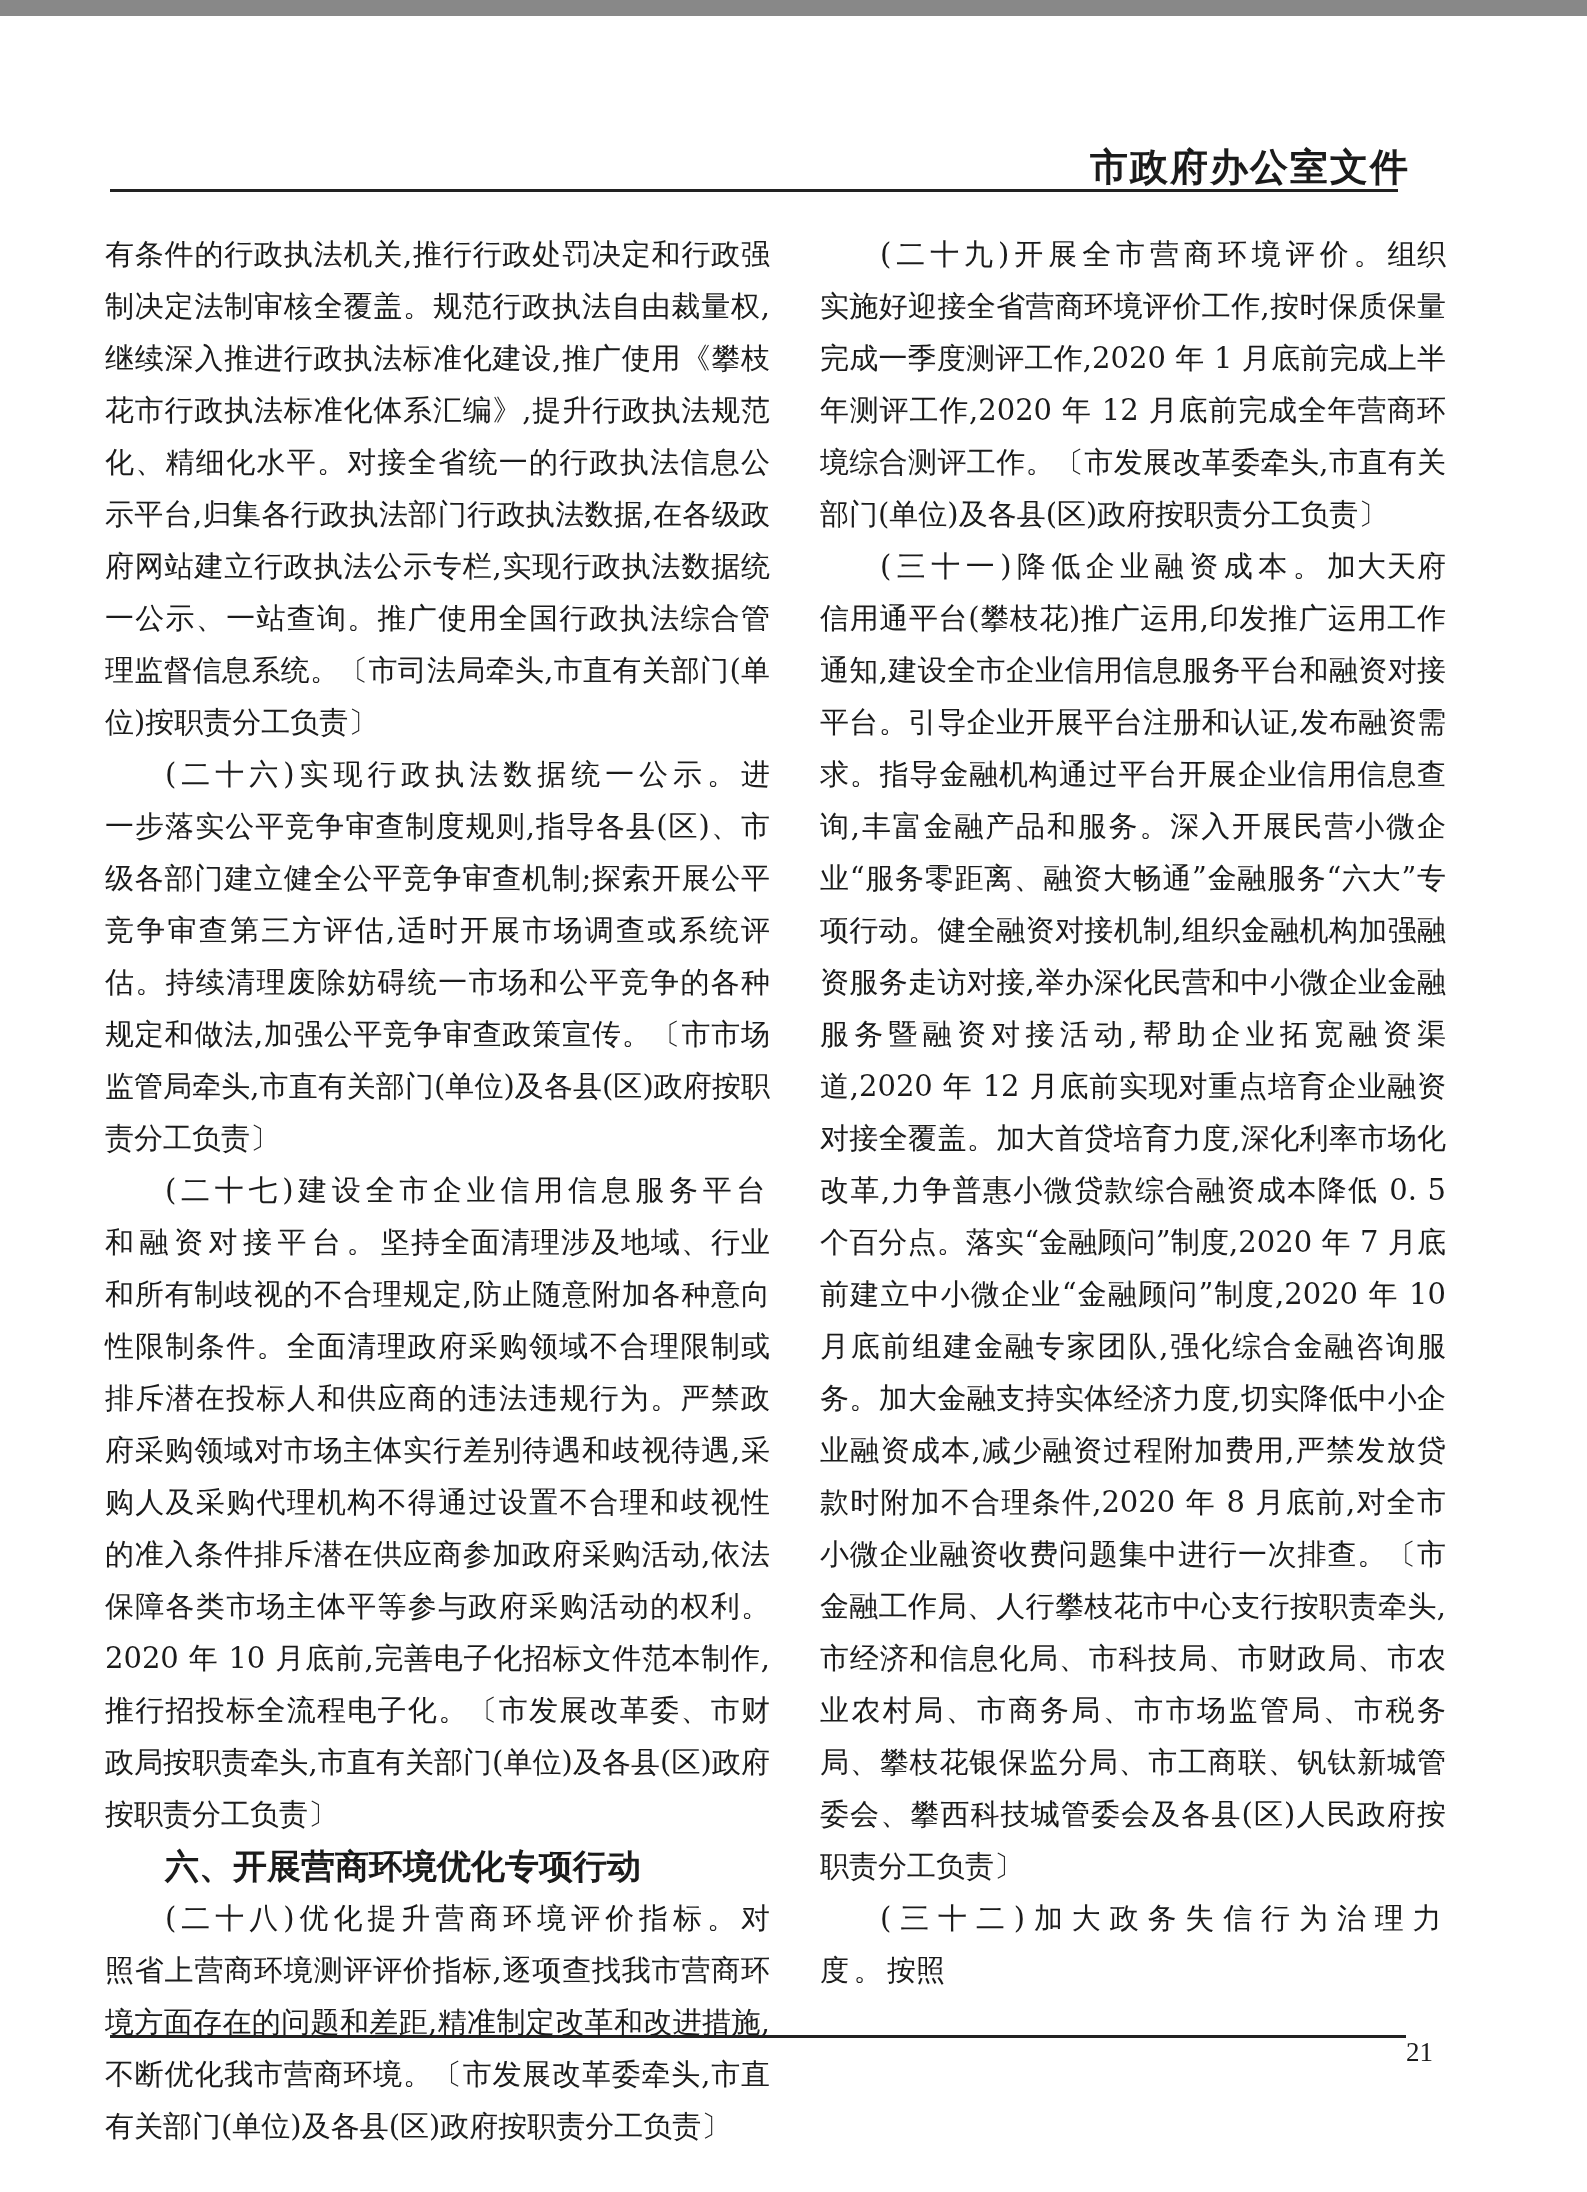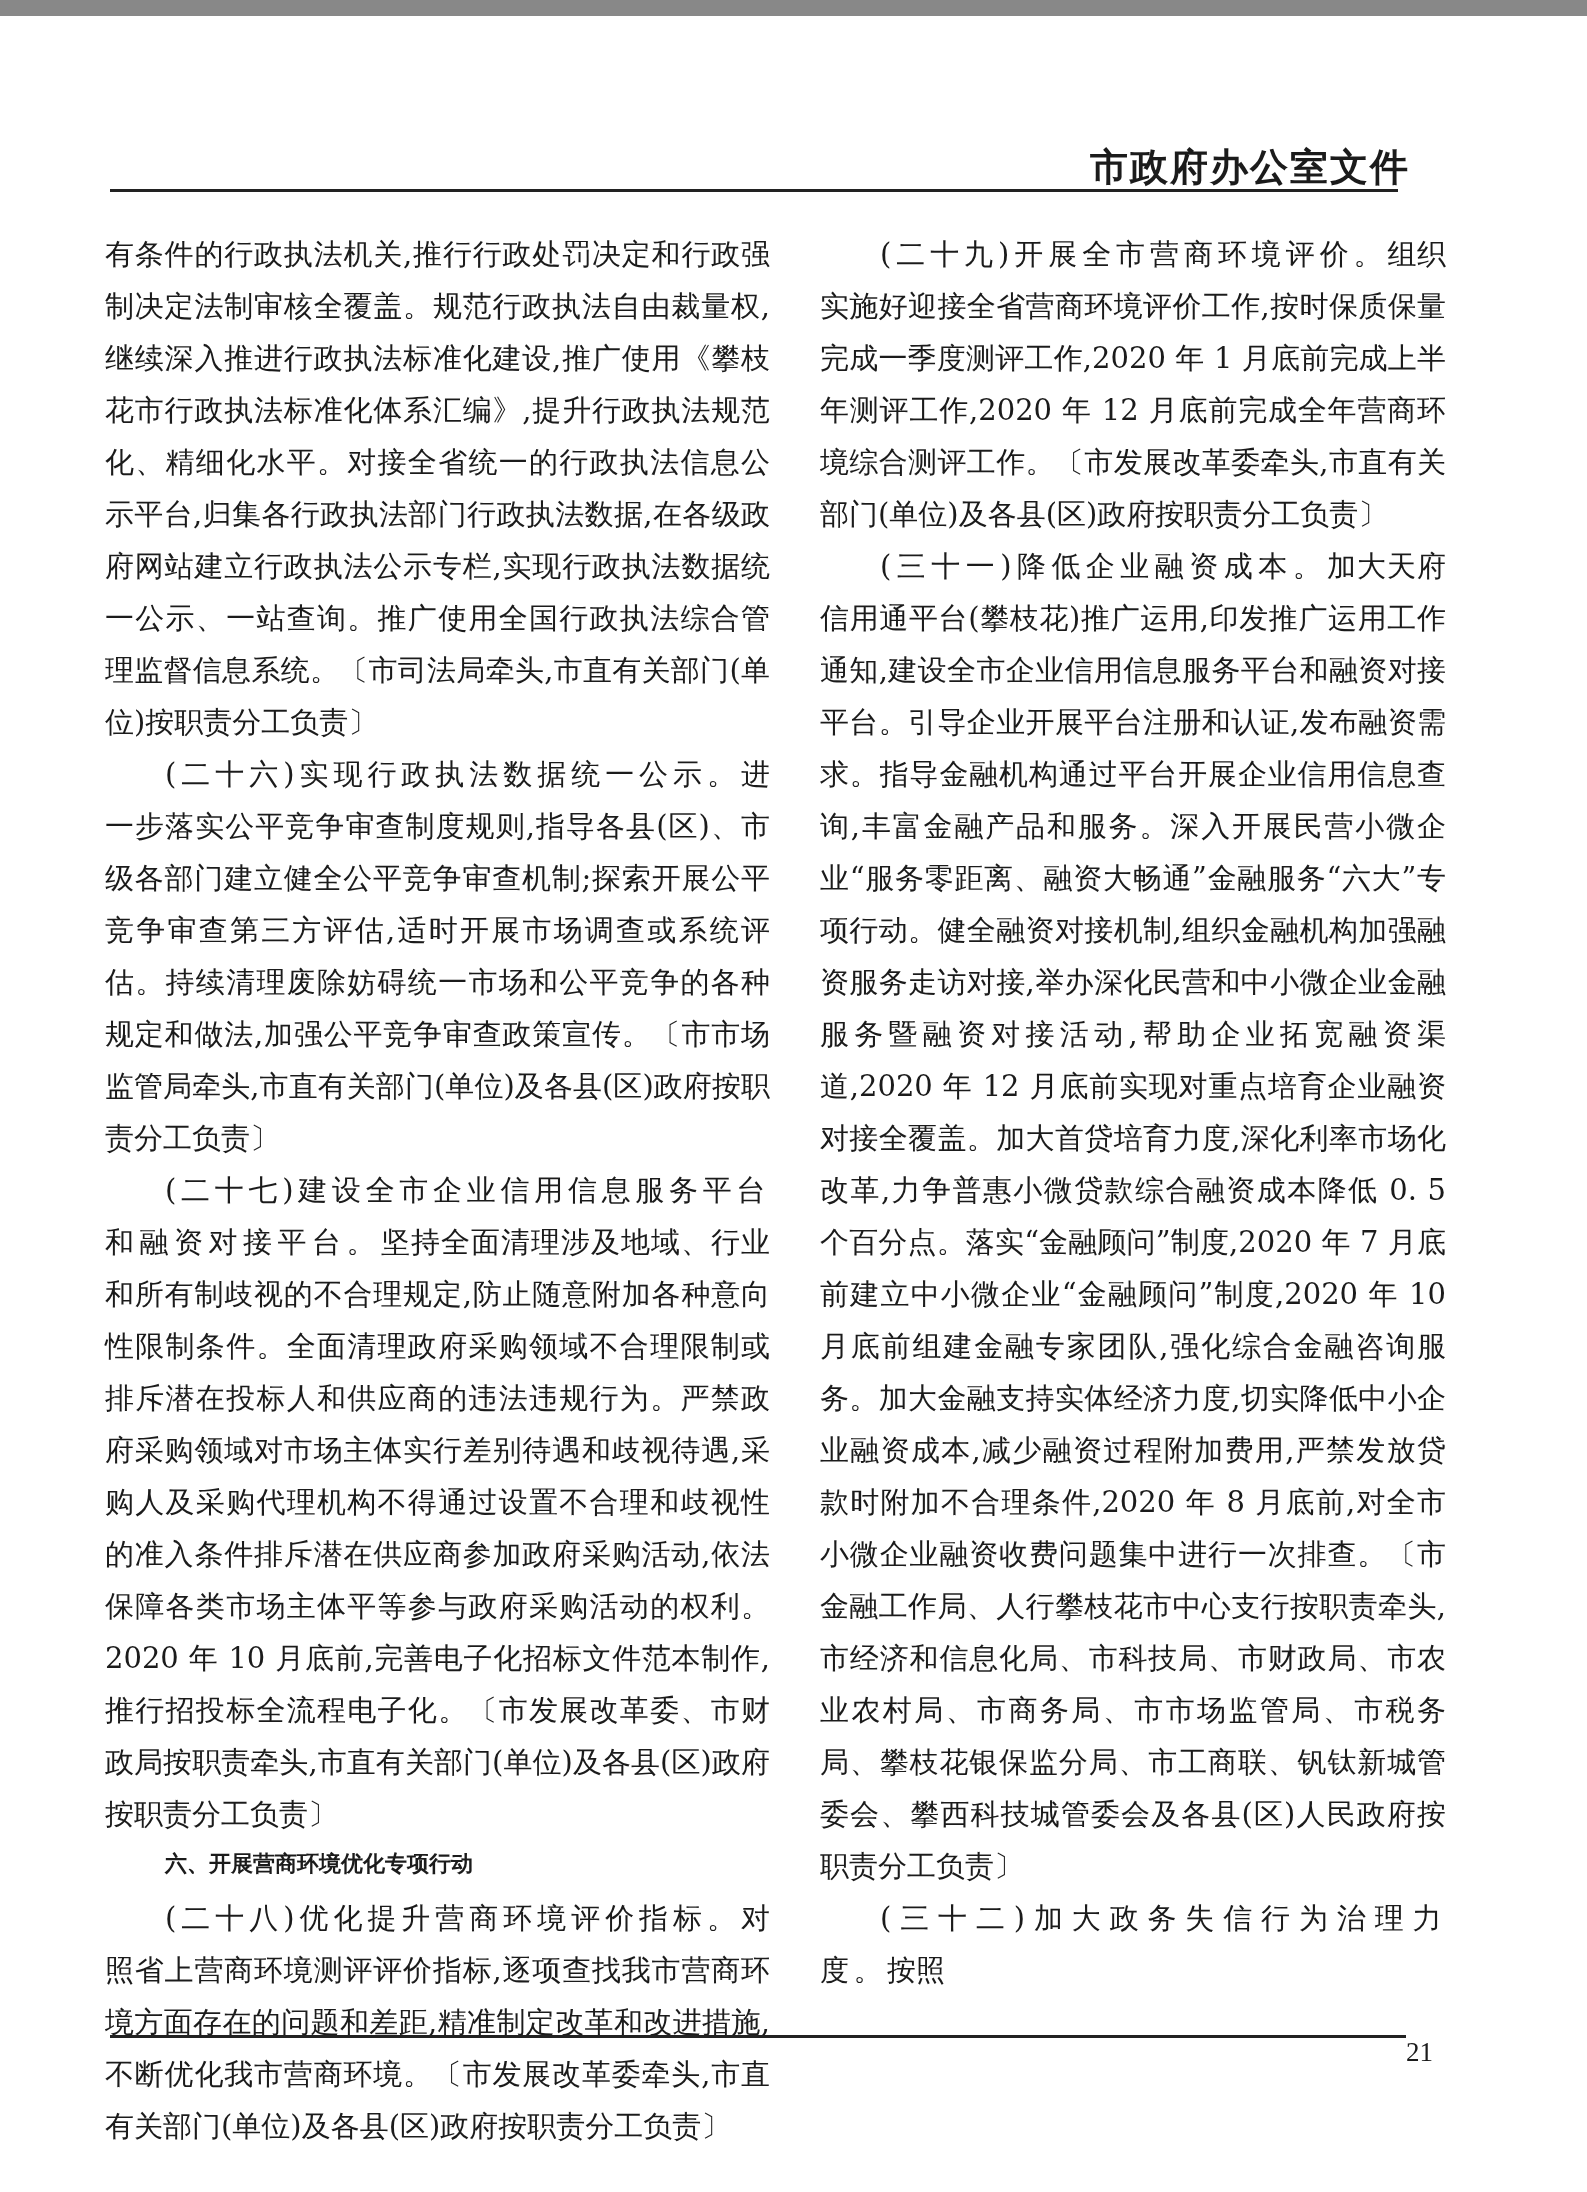--- a/index.html
+++ b/index.html
@@ -47,23 +47,23 @@
     margin: 0;
     font-size: 29px;
     line-height: 52px;
     text-align: justify;
     text-justify: inter-character;
   }
   .indent { text-indent: 60px; }
   
   .kai { letter-spacing: 4.5px; }
   .heading {
-    font-family: Liberation Mono, monospace;
+    font-family: Liberation Sans, sans-serif;
     font-weight: bold;
-    font-size: 22px;
+    font-size: 34px;
   }
 </style>
 </head>
 <body>
 
 <div class="page">
 
   <div class="header-title">市政府办公室文件</div>
   <div class="rule header-rule"></div>
 

